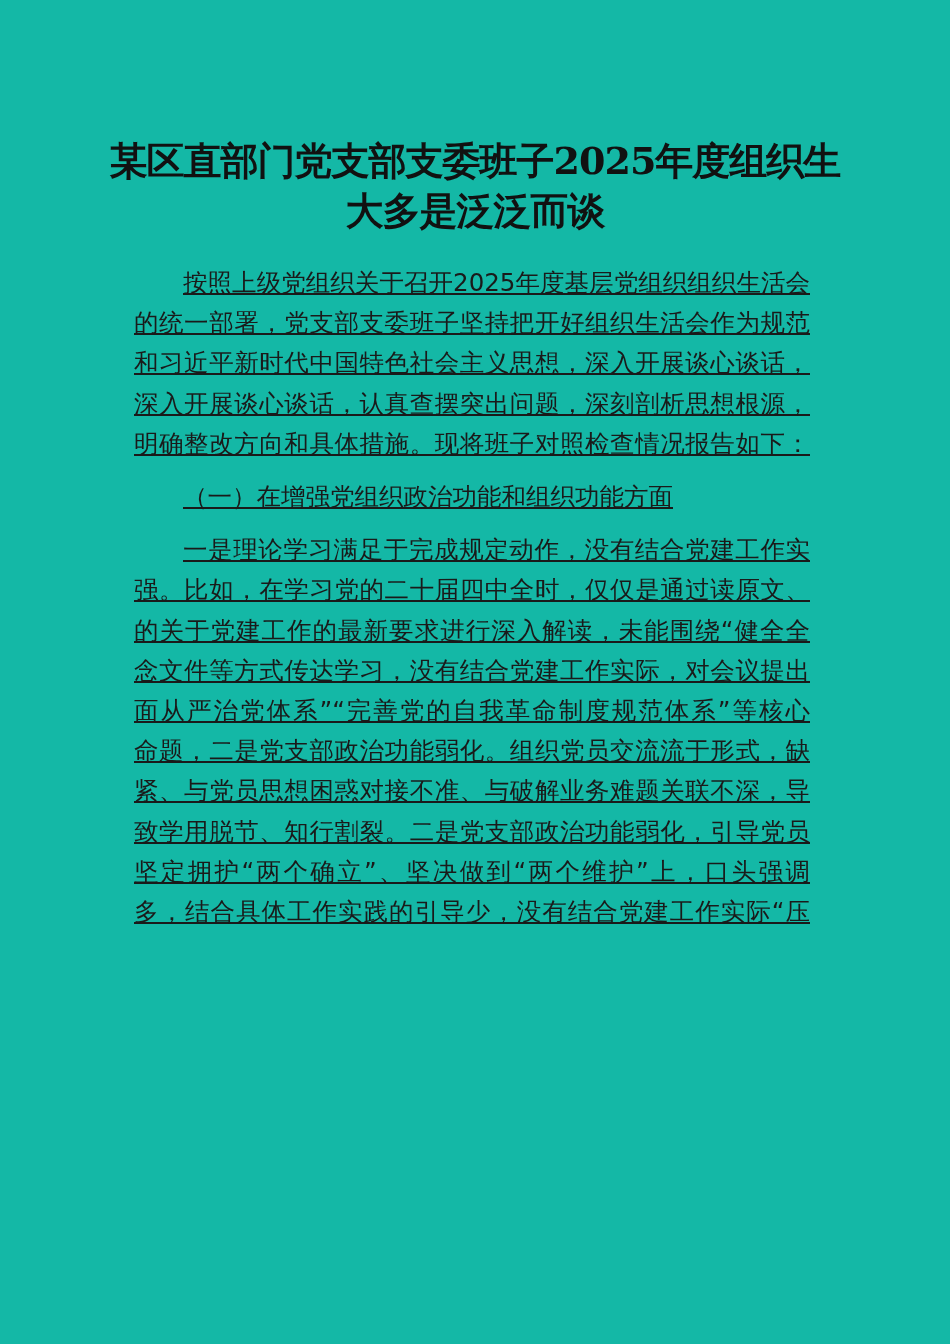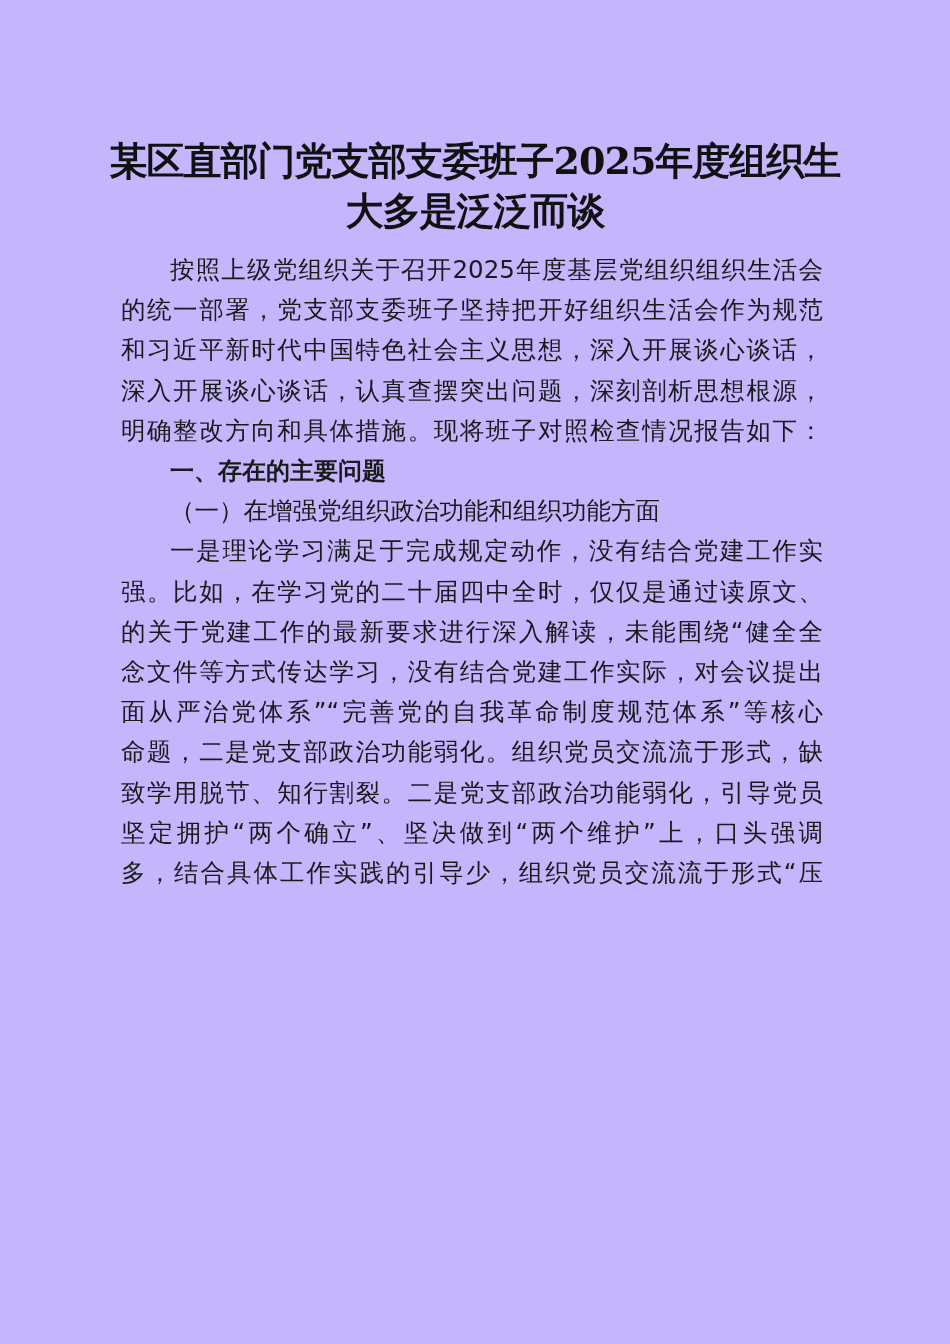--- a/index.html
+++ b/index.html
@@ -1,30 +1,30 @@
 <!DOCTYPE html>
 <html><head>
 <meta charset="utf-8">
 <style>
   html, body { margin: 0; padding: 0; background: #ffffff; }
   body { width: 950px; height: 1344px; overflow: hidden; position: relative; }
-  .page { position: absolute; left: 0; top: 0; width: 950px; height: 1344px; background: #c4b5fd; }
+  .page { position: absolute; left: 0; top: 0; width: 950px; height: 1344px; background: #14b8a6; }
   .title {
     position: absolute; left: 100px; top: 136px; width: 750px;
     text-align: center; font-family: "DejaVu Serif", "Liberation Serif", serif;
     font-weight: bold; font-size: 38px; line-height: 50px; color: #111;
     letter-spacing: -1px;
   }
   .body {
     position: absolute; left: 121px; top: 250px; width: 702px;
     font-family: "DejaVu Sans", "Liberation Sans", sans-serif;
     font-size: 24.5px; line-height: 40.2px; color: #1a1a1a;
     text-align: justify; text-justify: inter-character;
   }
-  .body p { margin: 0; }
+  .body p { margin: 13px; text-decoration: underline; }
   .line { display: block; white-space: nowrap; text-align-last: justify; text-align: justify; }
   .indent { padding-left: 49px; }
   .h1 { font-family: "DejaVu Sans", "Liberation Sans", sans-serif; font-weight: bold; font-size: 24px; padding-left: 49px; margin-top: 4px; }
   .h2 { padding-left: 49px; }
 </style>
 </head>
 <body>
 
 <div class="page">
   <div class="title">
@@ -33,27 +33,27 @@
   </div>
 
   <div class="body">
     <p>
       <span class="line indent">按照上级党组织关于召开2025年度基层党组织组织生活会</span>
       <span class="line">的统一部署，党支部支委班子坚持把开好组织生活会作为规范</span>
       <span class="line">和习近平新时代中国特色社会主义思想，深入开展谈心谈话，</span>
       <span class="line">深入开展谈心谈话，认真查摆突出问题，深刻剖析思想根源，</span>
       <span class="line">明确整改方向和具体措施。现将班子对照检查情况报告如下：</span>
     </p>
-    <p class="h1">一、存在的主要问题</p>
     <p class="h2">（一）在增强党组织政治功能和组织功能方面</p>
     <p>
       <span class="line indent">一是理论学习满足于完成规定动作，没有结合党建工作实</span>
       <span class="line">强。比如，在学习党的二十届四中全时，仅仅是通过读原文、</span>
       <span class="line">的关于党建工作的最新要求进行深入解读，未能围绕“健全全</span>
       <span class="line">念文件等方式传达学习，没有结合党建工作实际，对会议提出</span>
       <span class="line">面从严治党体系”“完善党的自我革命制度规范体系”等核心</span>
       <span class="line">命题，二是党支部政治功能弱化。组织党员交流流于形式，缺</span>
+      <span class="line">紧、与党员思想困惑对接不准、与破解业务难题关联不深，导</span>
       <span class="line">致学用脱节、知行割裂。二是党支部政治功能弱化，引导党员</span>
       <span class="line">坚定拥护“两个确立”、坚决做到“两个维护”上，口头强调</span>
-      <span class="line">多，结合具体工作实践的引导少，组织党员交流流于形式“压</span>
+      <span class="line">多，结合具体工作实践的引导少，没有结合党建工作实际“压</span>
     </p>
   </div>
 </div>
 
 </body></html>

